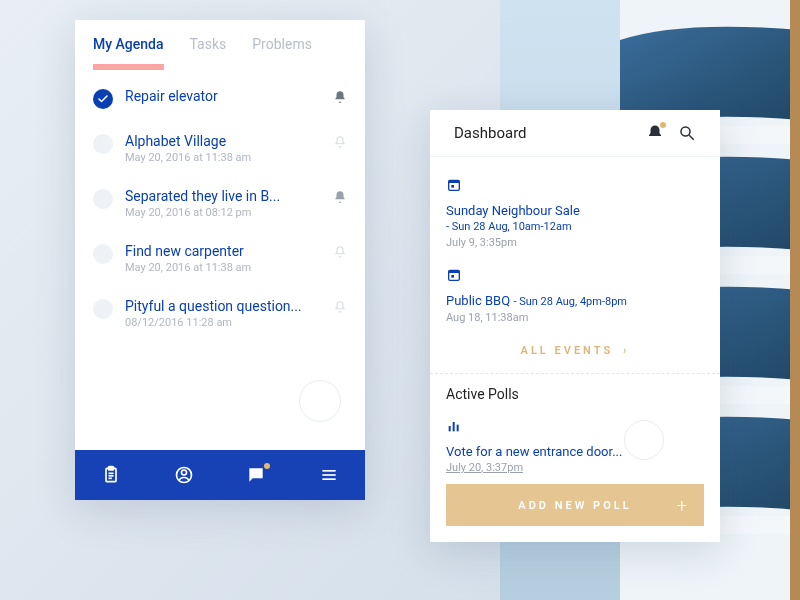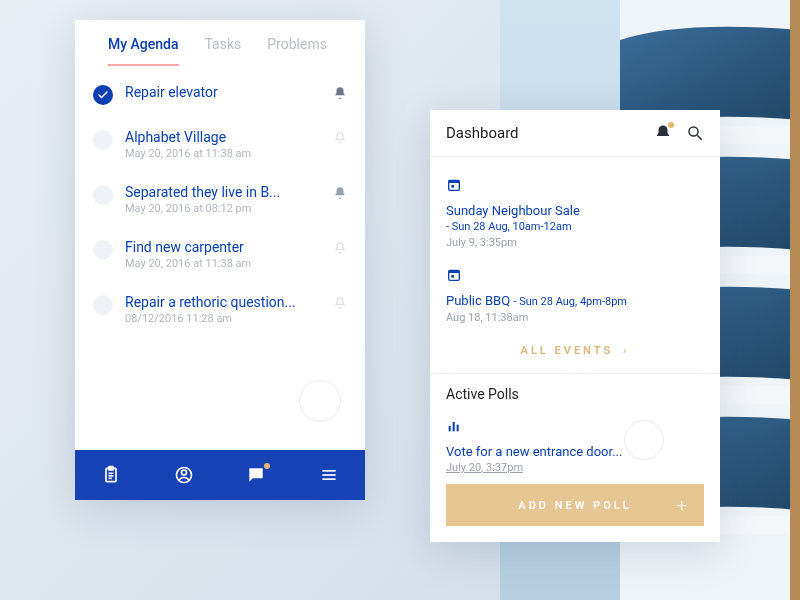--- a/index.html
+++ b/index.html
@@ -20,21 +20,21 @@
     background: #fff;
     box-shadow: 0 10px 40px rgba(30,50,90,.15);
     z-index: 2;
     display: flex; flex-direction: column;
   }
   .tabs {
     display: flex; padding: 16px 18px 0 18px; gap: 26px;
     font-size: 14px; color: #b8bec8;
   }
   .tab { padding-bottom: 12px; cursor: pointer; }
-  .tab.active { color: #0a3fb2; border-bottom: 2px solid #fca5a5; font-weight: 500; margin-left: 15px; }
+  .tab.active { color: #0a3fb2; border-bottom: 6px solid #fca5a5; font-weight: 500; }
   .list { flex: 1; overflow: hidden; padding: 6px 0; }
   .item {
     display: flex; align-items: flex-start; padding: 12px 18px; gap: 12px;
     cursor: pointer;
   }
   .item .status-dot {
     width: 20px; height: 20px; border-radius: 50%; background: #eef1f6;
     flex-shrink: 0; margin-top: 1px;
   }
   .item.completed .status-dot {
@@ -64,21 +64,21 @@
 
   
   .panel-right {
     position: absolute; right: 80px; top: 110px;
     width: 290px;
     background: #fff;
     box-shadow: 0 10px 40px rgba(30,50,90,.15);
     z-index: 2;
   }
   .pr-header {
-    display: flex; align-items: center; padding: 14px 16px;
+    display: flex; align-items: center; padding: 14px 24px;
     border-bottom: 1px solid #f0f2f6;
   }
   .pr-title { font-size: 15px; color: #222; flex: 1; }
   .pr-icon { width: 18px; height: 18px; color: #2a2f3a; margin-left: 14px; cursor: pointer; position: relative; }
   .pr-icon .badge { position: absolute; top: -2px; right: -2px; width: 6px; height: 6px; background:#e4b770; border-radius: 50%; }
 
   .events { padding: 10px 16px 12px 16px; border-bottom: 1px dashed #e4e7ee; }
   .event { display: flex; gap: 10px; padding: 8px 0; flex-direction: column; }
   .event .cal-icon { width: 16px; height: 16px; flex-shrink:0; margin-top:2px; }
   .event .line1 { color: #0a3fb2; font-size: 13px; }
@@ -193,21 +193,21 @@
       <svg class="bell" viewBox="0 0 24 24" fill="none" stroke="currentColor" stroke-width="2">
           <path d="M12 3a5 5 0 0 0-5 5v4l-2 3h14l-2-3V8a5 5 0 0 0-5-5z"></path>
           <path d="M10 19a2 2 0 0 0 4 0"></path>
         </svg>
     </div>
 
 
     <div class="item">
       <div class="status-dot"></div>
       <div class="content">
-        <div class="title">Repair a rethoric question...</div>
+        <div class="title">Pityful a question question...</div>
         <div class="meta">08/12/2016 11:28 am</div>
       </div>
       <svg class="bell" viewBox="0 0 24 24" fill="none" stroke="currentColor" stroke-width="2">
           <path d="M12 3a5 5 0 0 0-5 5v4l-2 3h14l-2-3V8a5 5 0 0 0-5-5z"></path>
           <path d="M10 19a2 2 0 0 0 4 0"></path>
         </svg>
     </div>
 
   </div>
 

